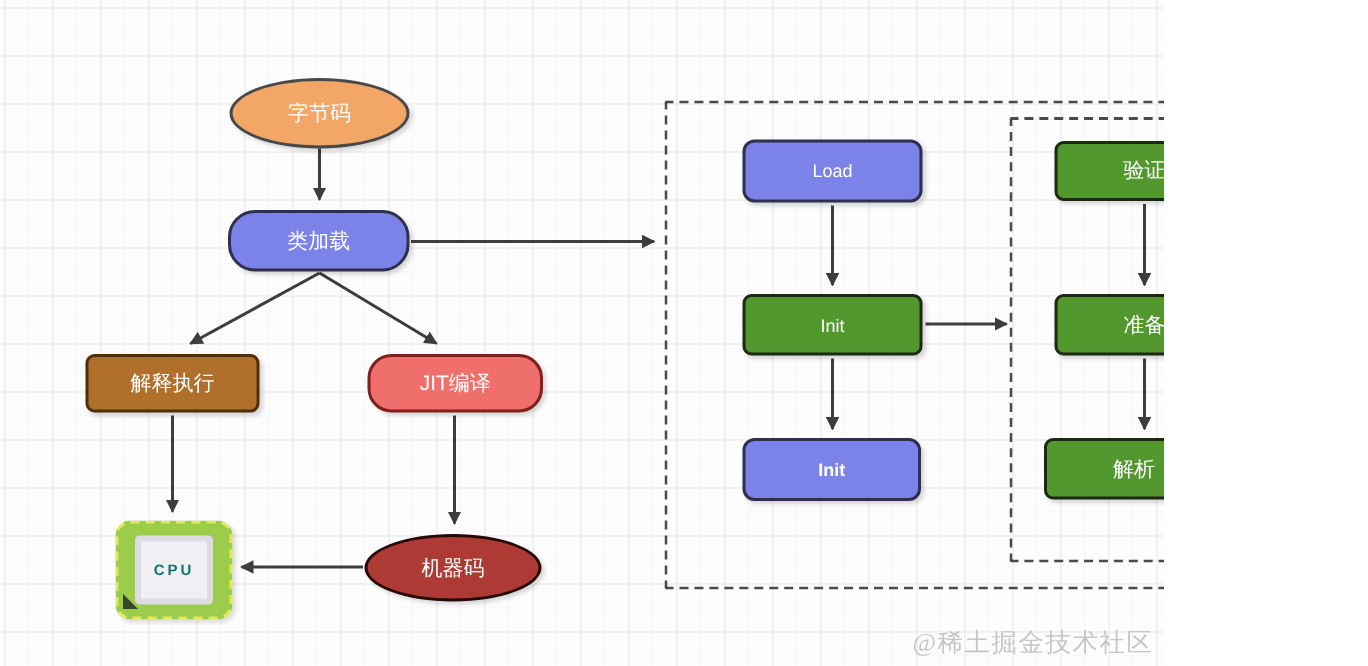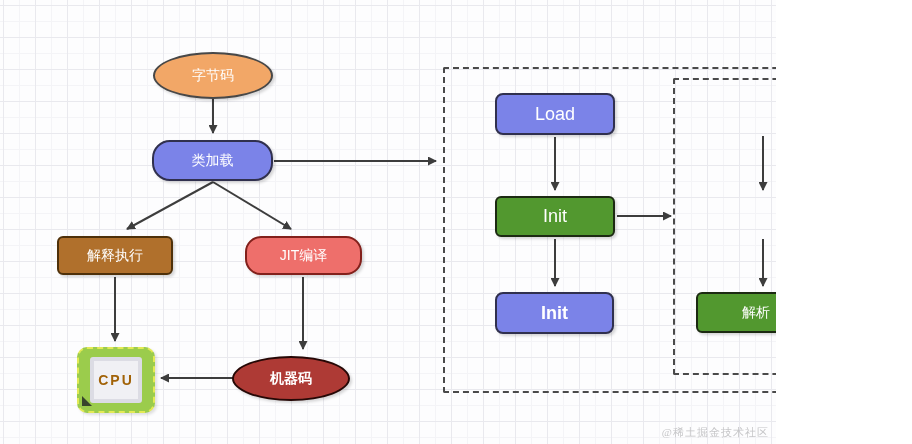--- a/index.html
+++ b/index.html
@@ -21,48 +21,48 @@
     box-shadow:2px 2px 3px rgba(0,0,0,0.16);
   }
   .rect{border-radius:18px;}
   .ellipse{border-radius:50%;}
   .orange{background:#f2a767; border:2px solid #484848;}
   .blue{background:#7b83e8; border:2px solid #30304e;}
   .brown{background:#b0702c; border:2px solid #4e3009;align-items:center;}
   .salmon{background:#ee6f6b; border:2px solid #82201b;}
   .darkred{background:#ae3a35; border:2px solid #260806;}
   .green{background:#52982f; border:2px solid #1c2a12; border-radius:6px;}
-  .latin{font-size:18px;}
+  .latin{font-size:12px;}
   .group-box{
     position:absolute; box-sizing:border-box; z-index:1;
     border:2px dashed #4a4a4a; border-radius:2px; background:transparent;
   }
   .arrows{position:absolute; left:0; top:0; z-index:2;}
   
   .cpu{
     position:absolute; left:77px; top:347px; width:78px; height:66px;
     box-sizing:border-box; z-index:3;
     background:#9bcc4c; border:2px dashed #e3ea55; border-radius:10px;
     display:flex; align-items:center; justify-content:center;
     box-shadow:2px 2px 3px rgba(0,0,0,0.12);
   }
   .cpu-die{
     width:52px; height:46px; box-sizing:border-box;
     background:#f0f0f4; border:4px solid #dcdce4; border-radius:3px;
     display:flex; align-items:center; justify-content:center;
-    font-weight:bold; font-size:14px; letter-spacing:2px; color:#a16207;
+    font-weight:bold; font-size:10px; letter-spacing:2px; color:#0f766e;
   }
   .cpu-corner{
     position:absolute; left:3px; bottom:5px; width:0; height:0;
     border-bottom:10px solid #38452c; border-right:10px solid transparent;
   }
   .watermark{
     position:absolute; right:7px; bottom:4px; z-index:4;
     font-family:"Liberation Serif","DejaVu Serif",serif;
-    font-size:11px; color:#c6c6c8; letter-spacing:1px;
+    font-size:17px; color:#c6c6c8; letter-spacing:1px;
   }
 </style>
 </head>
 <body>
 
 <div class="canvas">
 
   <div class="group-box" style="left:443px; top:67px; width:445px; height:326px;"></div>
   <div class="group-box" style="left:673px; top:78px; width:175px; height:297px;"></div>
 
@@ -104,37 +104,43 @@
     <span>JIT编译</span>
   </div>
 
   <div class="cpu">
     <div class="cpu-die">
       <span>CPU</span>
     </div>
     <div class="cpu-corner"></div>
   </div>
 
-  <div class="node ellipse darkred" style="left:232px; top:356px; width:118px; height:45px;font-weight:bold;">
+  <div class="node ellipse darkred" style="left:243px; top:356px; width:118px; height:45px;">
     <span>机器码</span>
   </div>
 
   <div class="node rect blue latin" style="left:495px; top:93px; width:120px; height:42px; border-radius:8px;">
     <span>Load</span>
   </div>
 
   <div class="node green latin" style="left:495px; top:196px; width:120px; height:41px;">
     <span>Init</span>
   </div>
 
   <div class="node rect blue latin" style="left:495px; top:292px; width:119px; height:42px; border-radius:8px;font-weight:bold;">
     <span>Init</span>
   </div>
 
+  <div class="node green" style="left:703px; top:94px; width:120px; height:40px;">
+    <span>验证</span>
+  </div>
 
+  <div class="node green" style="left:703px; top:196px; width:120px; height:41px;">
+    <span>准备</span>
+  </div>
 
   <div class="node green" style="left:696px; top:292px; width:120px; height:41px;">
     <span>解析</span>
   </div>
 
   <div class="watermark">@稀土掘金技术社区</div>
 
 </div>
 
 </body></html>

